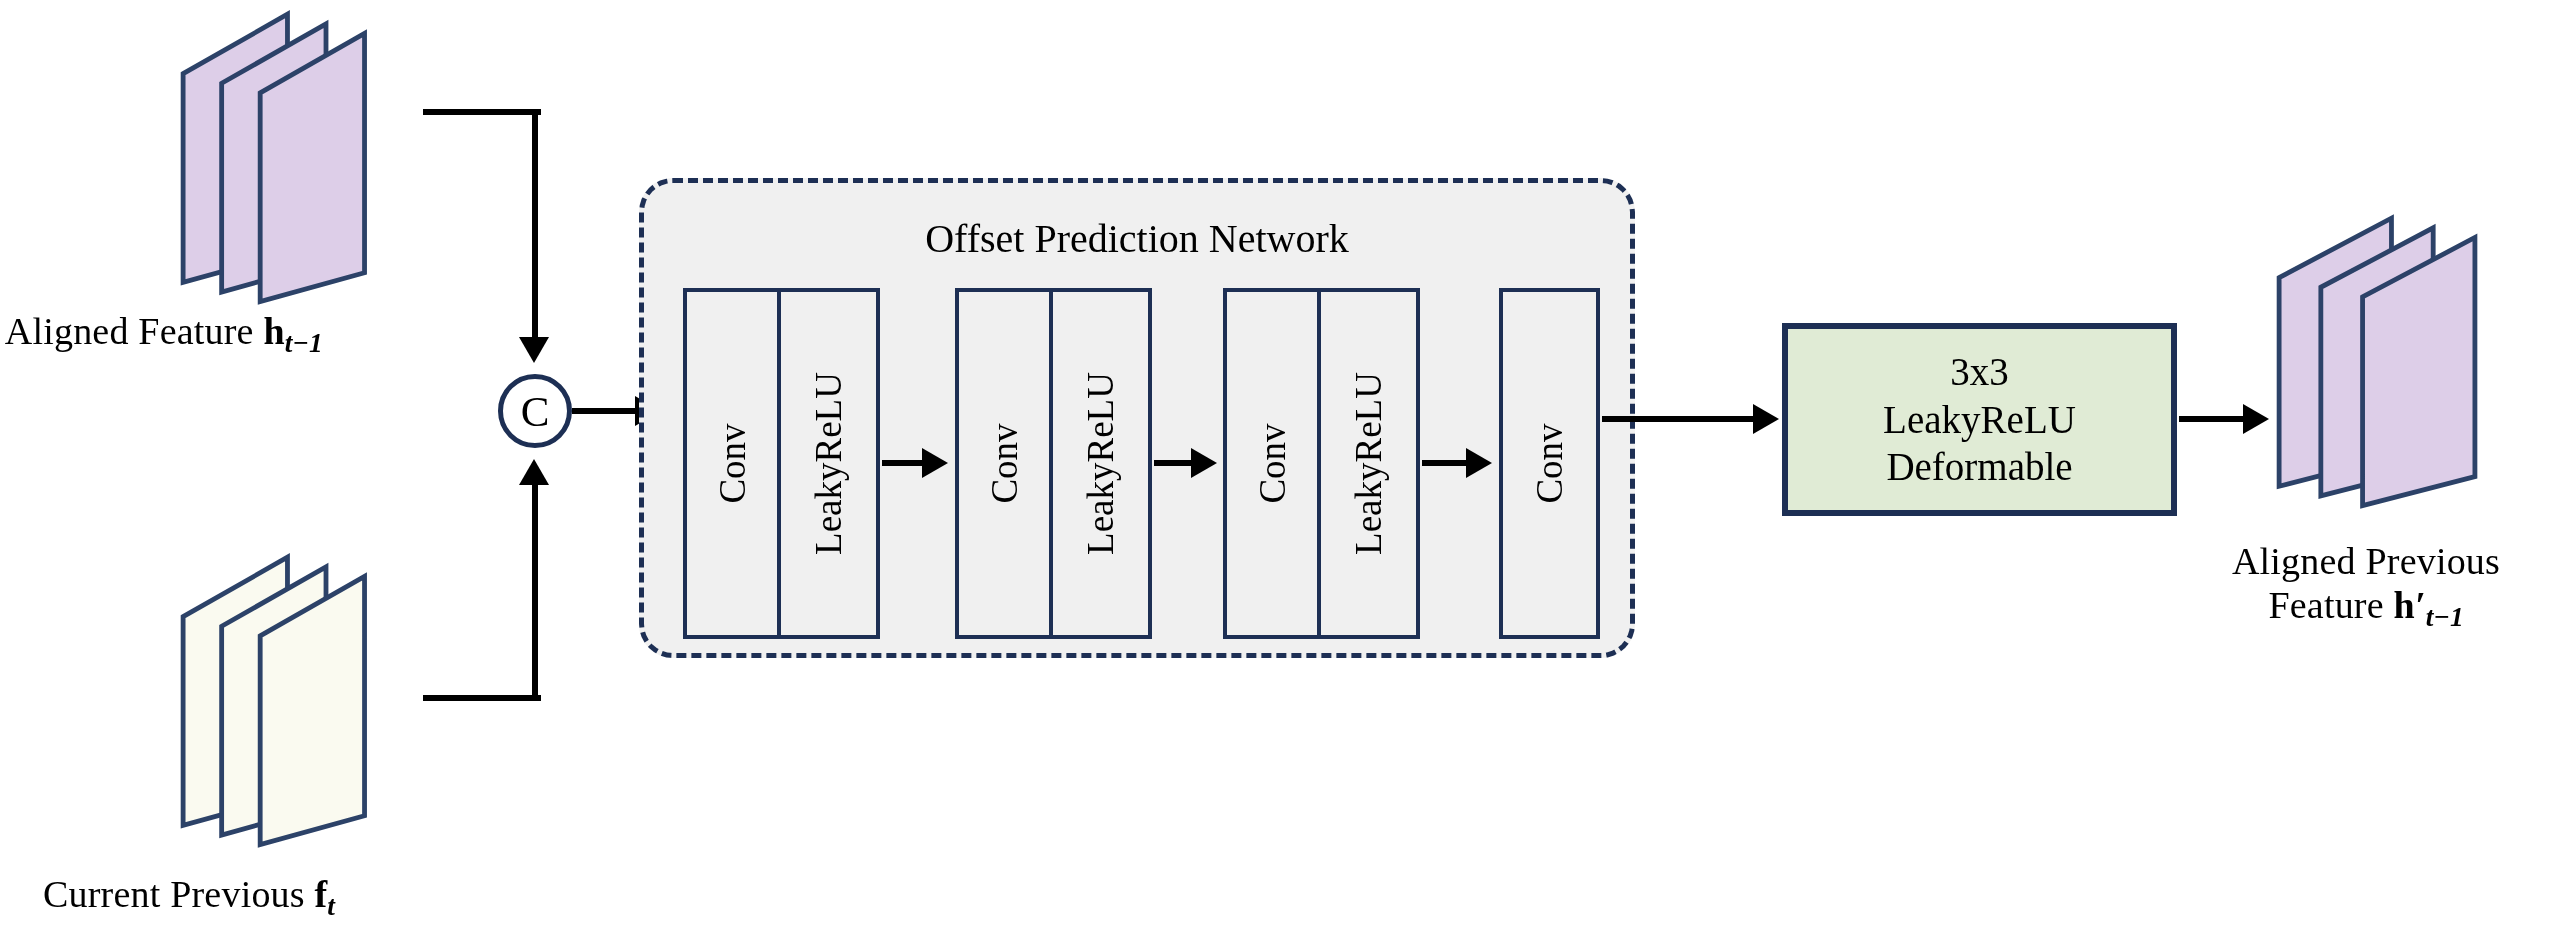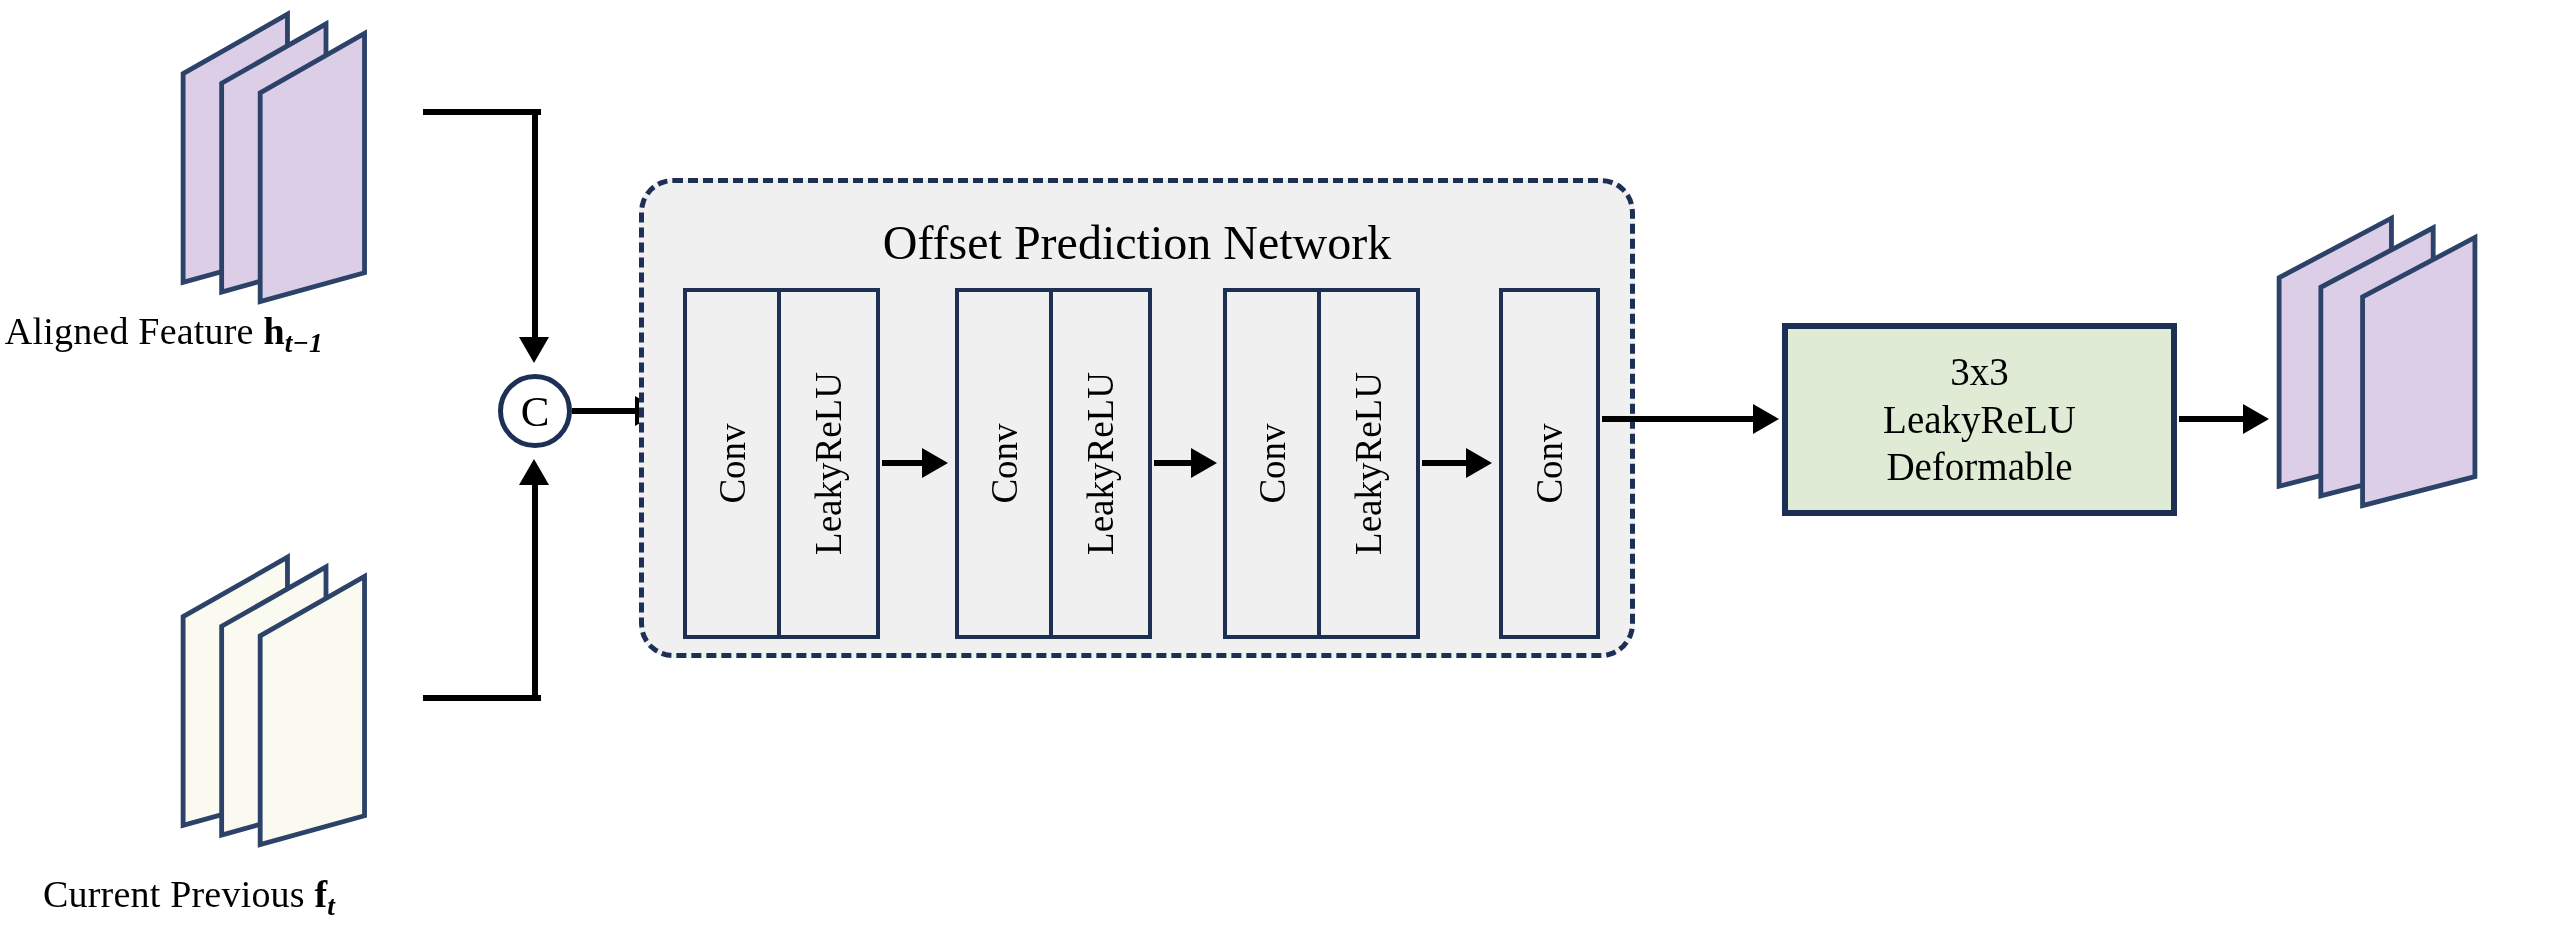--- a/index.html
+++ b/index.html
@@ -62,21 +62,21 @@
     border: 5.6px dashed #1d2f54;
     border-radius: 34px;
     box-sizing: border-box;
   }
   #opn-title {
     position: absolute;
     left: 639px;
     top: 215px;
     width: 996px;
     text-align: center;
-    font-size: 48px;
+    font-size: 40px;
     color: #000000;
     font-family: "Liberation Serif", "DejaVu Serif", serif;
   }
 
   
   .layer-group {
     position: absolute;
     top: 288px;
     height: 351px;
     display: flex;
@@ -293,15 +293,19 @@
   <div class="arrow arrow-right" style="left:2243px; top:404px;"></div>
 
   <div class="stack" style="left:2271px; top:207px;">
     <svg width="265" height="321" viewBox="0 0 330 400">
       <polygon points="10,88 150,14 150,312 10,348" fill="#ddcee8" stroke="#2c4268" stroke-width="6"></polygon>
       <polygon points="62,100 202,26 202,324 62,360" fill="#ddcee8" stroke="#2c4268" stroke-width="6"></polygon>
       <polygon points="114,112 254,38 254,336 114,372" fill="#ddcee8" stroke="#2c4268" stroke-width="6"></polygon>
     </svg>
   </div>
 
+  <div class="caption" id="aligned-feature-label">
+    <div>Aligned Previous</div>
+    <div><span>Feature </span><span class="sym">h</span><span class="prime">′</span><span class="sub">t−1</span></div>
+  </div>
 
 </div>
 
 
 </body></html>

